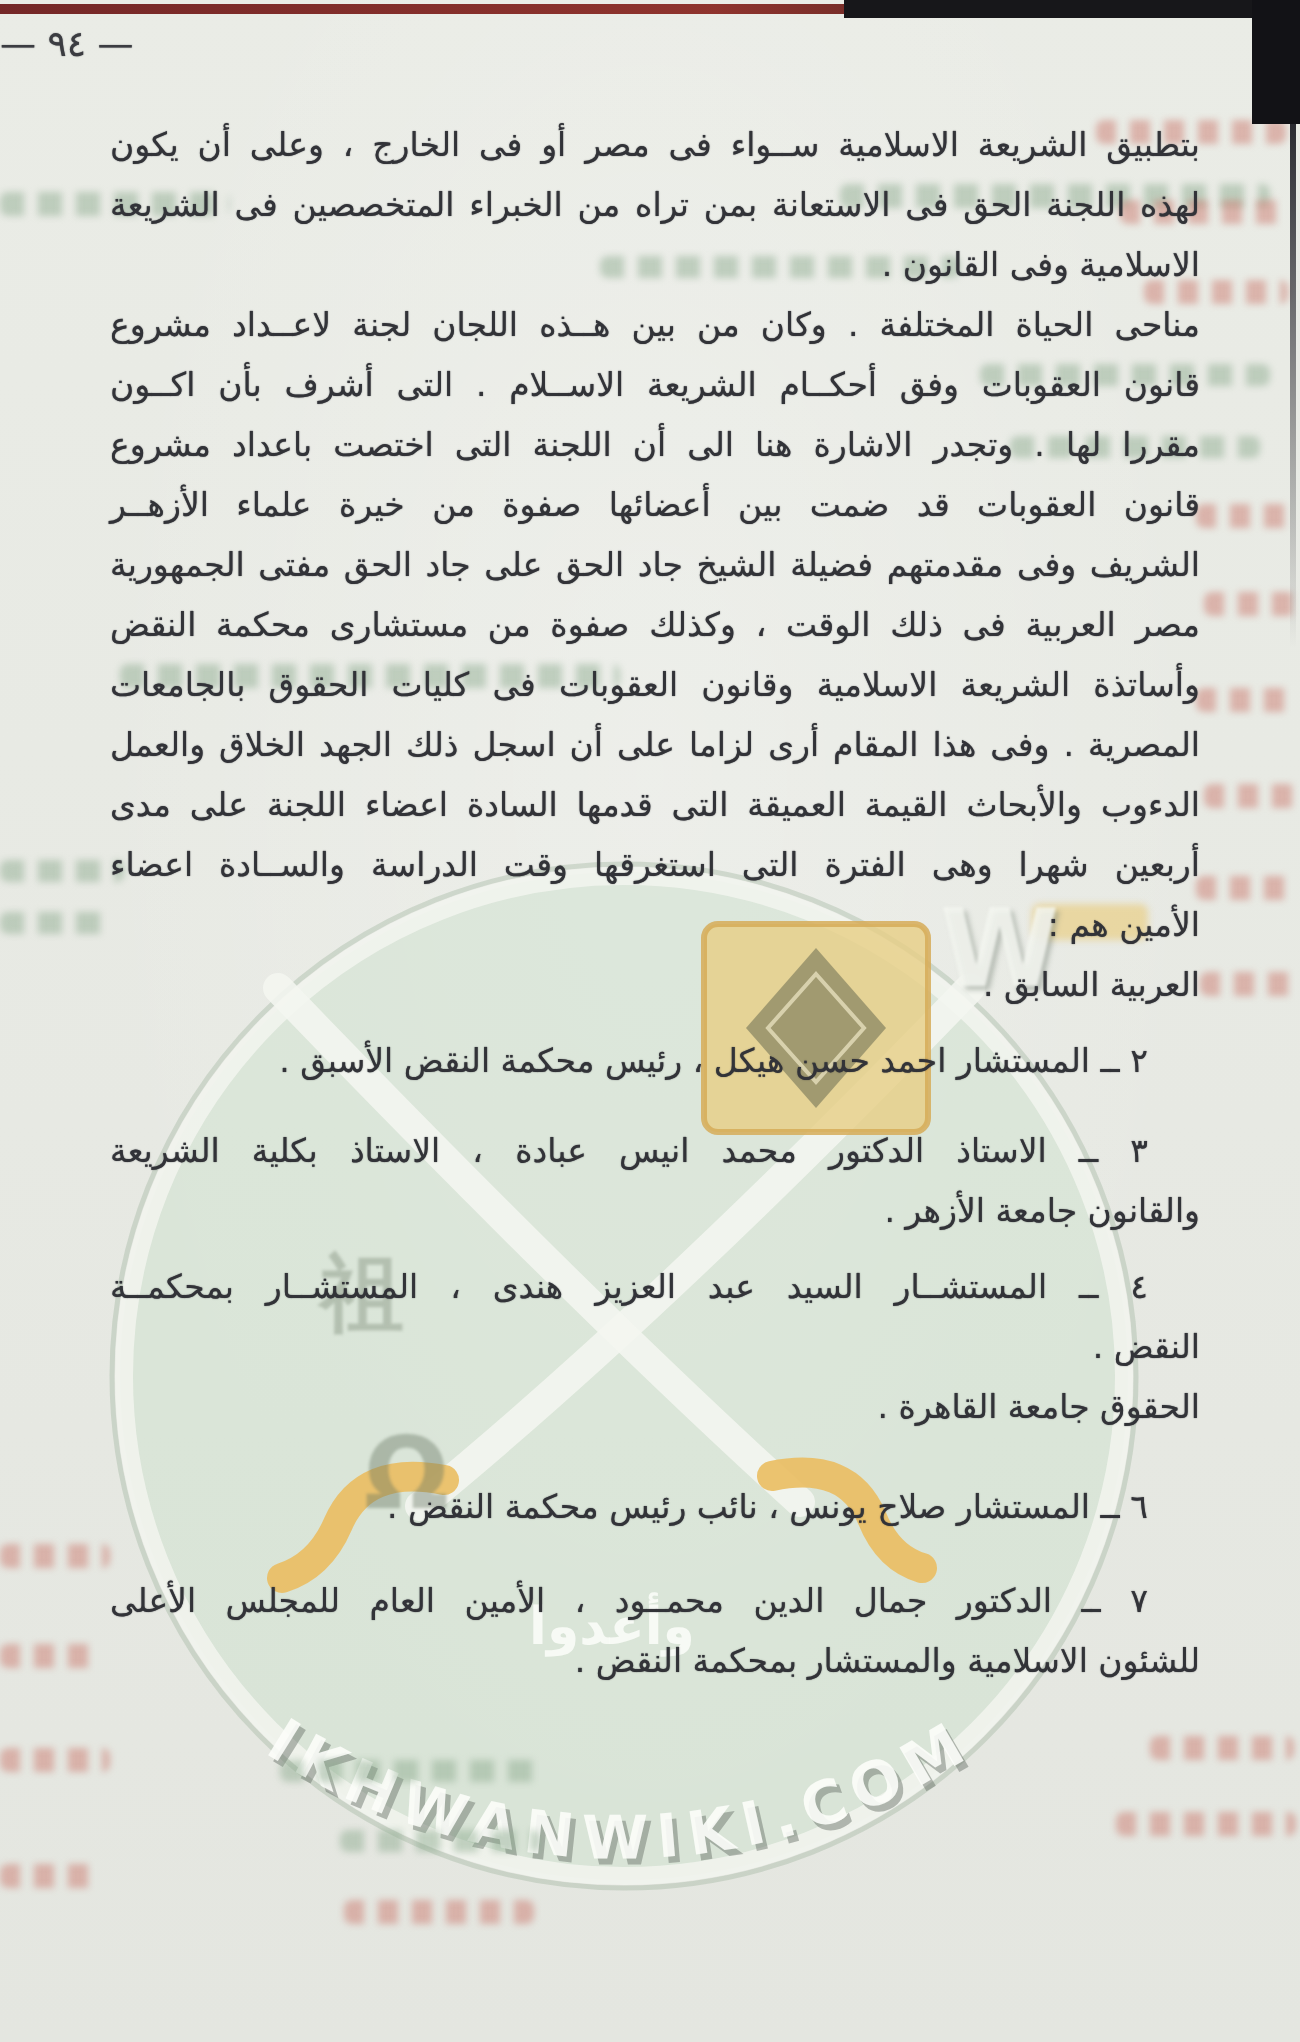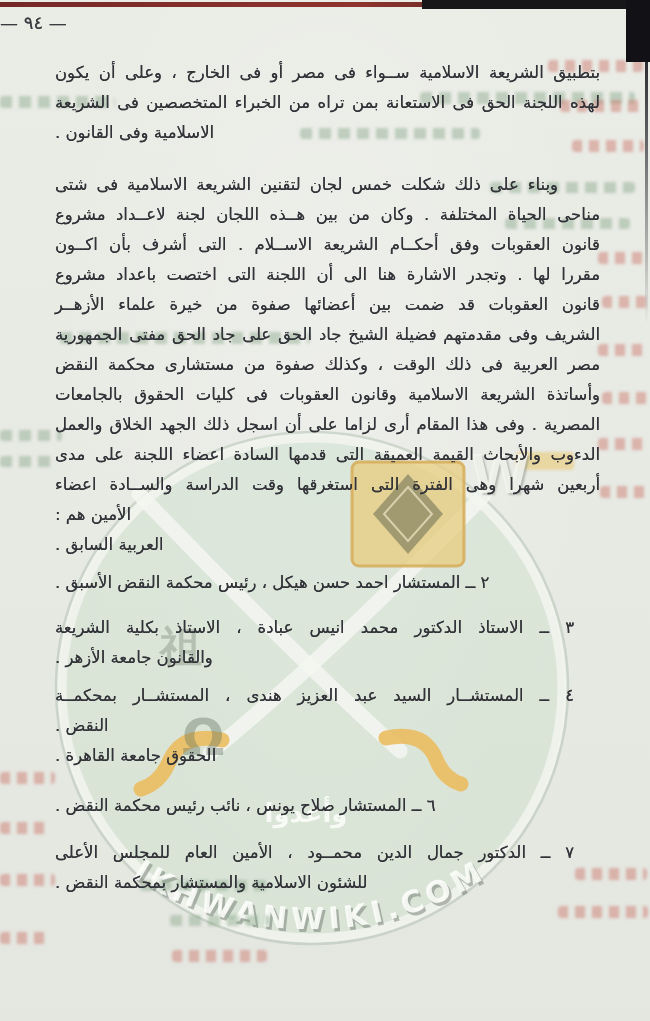--- a/index.html
+++ b/index.html
@@ -25,21 +25,21 @@
   .glyph{position:absolute;font-weight:bold;filter:blur(.7px);line-height:1;}
   .glyph.w{left:470px;top:448px;font-size:54px;color:rgba(244,247,241,.85);text-shadow:2px 2px 2px rgba(120,130,120,.45);}
   .glyph.omega{left:182px;top:712px;font-size:50px;color:rgba(100,115,95,.40);}
   .glyph.zu{left:160px;top:626px;font-size:42px;color:rgba(100,115,95,.33);}
   
   svg.wm{position:absolute;left:0;top:0;}
   
   .pagenum{position:absolute;top:12px;left:0;right:0;
     font-size:18px;color:#3b3c41;letter-spacing:7px;text-shadow:0 0 .6px rgba(50,50,55,.8);}
   .text-block{position:absolute;top:58px;right:50px;left:55px;direction:rtl;color:#323338;}
-  .line{font-size:16.5px;line-height:30px;text-align:left;
+  .line{font-size:16.5px;line-height:30px;text-align:right;
     text-shadow:0 0 .6px rgba(45,46,52,.85);}
   .line.j{text-align:justify;text-align-last:justify;}
 </style>
 </head>
 <body>
 
 <div class="page">
 
   <svg class="wm" width="650" height="1021" viewBox="0 0 650 1021" aria-hidden="true">
     <circle cx="312" cy="688" r="252" fill="#cfe2cf" opacity="0.55"></circle>
@@ -105,21 +105,20 @@
   <div class="corner"></div>
   <div class="right-line"></div>
 
   <div class="pagenum">— ٩٤ —</div>
 
   <div class="text-block">
 
   <div class="line j">بتطبيق الشريعة الاسلامية ســواء فى مصر أو فى الخارج ، وعلى أن يكون</div>
       <div class="line j">لهذه اللجنة الحق فى الاستعانة بمن تراه من الخبراء المتخصصين فى الشريعة</div>
       <div class="line">الاسلامية وفى القانون .</div>
-      <div class="line j" style="margin-top: 22px; padding-right: 42px;">وبناء على ذلك شكلت خمس لجان لتقنين الشريعة الاسلامية فى شتى</div>
       <div class="line j">مناحى الحياة المختلفة . وكان من بين هــذه اللجان لجنة لاعــداد مشروع</div>
       <div class="line j">قانون العقوبات وفق أحكــام الشريعة الاســلام . التى أشرف بأن اكــون</div>
       <div class="line j">مقررا لها . وتجدر الاشارة هنا الى أن اللجنة التى اختصت باعداد مشروع</div>
       <div class="line j">قانون العقوبات قد ضمت بين أعضائها صفوة من خيرة علماء الأزهــر</div>
       <div class="line j">الشريف وفى مقدمتهم فضيلة الشيخ جاد الحق على جاد الحق مفتى الجمهورية</div>
       <div class="line j">مصر العربية فى ذلك الوقت ، وكذلك صفوة من مستشارى محكمة النقض</div>
       <div class="line j">وأساتذة الشريعة الاسلامية وقانون العقوبات فى كليات الحقوق بالجامعات</div>
       <div class="line j">المصرية . وفى هذا المقام أرى لزاما على أن اسجل ذلك الجهد الخلاق والعمل</div>
       <div class="line j">الدءوب والأبحاث القيمة العميقة التى قدمها السادة اعضاء اللجنة على مدى</div>
       <div class="line j">أربعين شهرا وهى الفترة التى استغرقها وقت الدراسة والســادة اعضاء</div>

